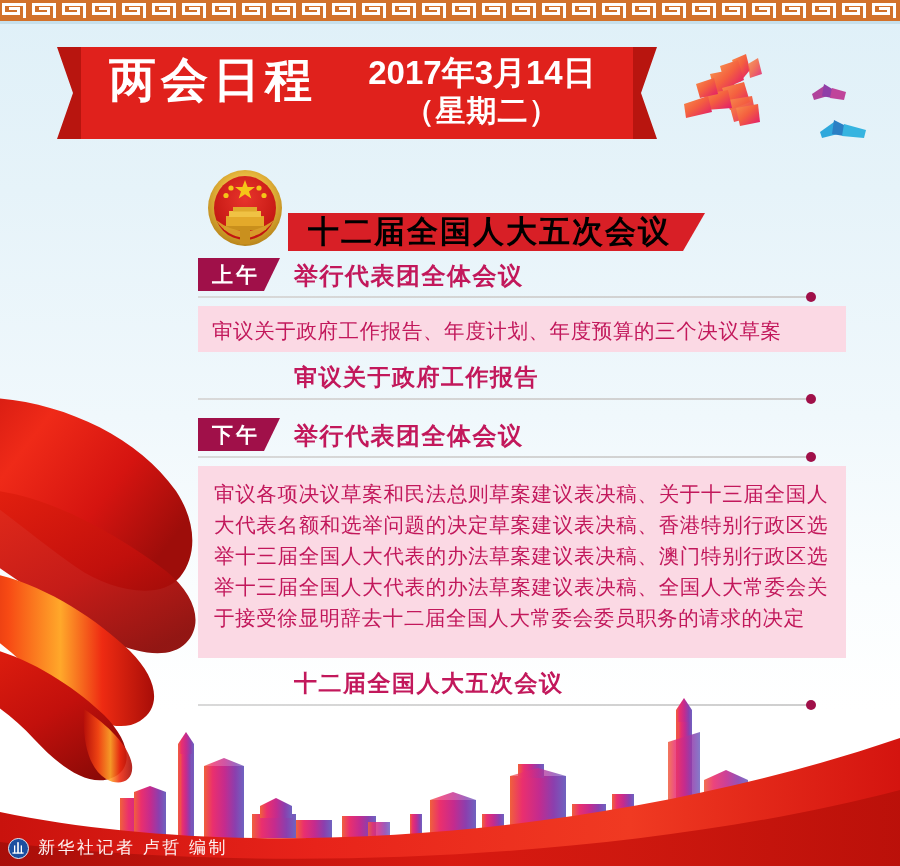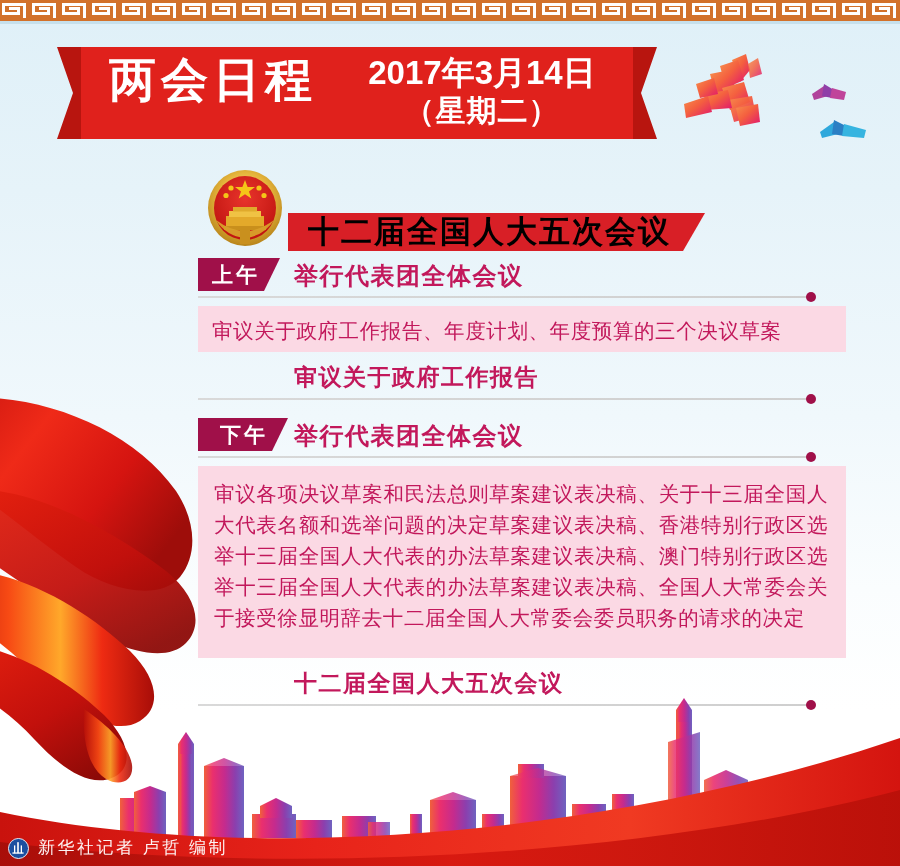--- a/index.html
+++ b/index.html
@@ -416,21 +416,21 @@
   <div class="dot" style="left:806px;top:292px;"></div>
 
   <div class="panel one" style="left:198px;top:306px;width:648px;height:46px;">
     <p>审议关于政府工作报告、年度计划、年度预算的三个决议草案</p>
   </div>
 
   <div class="sub-txt" style="left:294px;top:362px;">审议关于政府工作报告</div>
   <div class="rule" style="left:198px;top:398px;width:612px;"></div>
   <div class="dot" style="left:806px;top:394px;"></div>
 
-  <div class="tag" style="left:198px;top:418px;padding-left:8px;">
+  <div class="tag" style="left:198px;top:418px;">
     <span>下午</span>
   </div>
   <div class="head-txt" style="left:294px;top:420px;">举行代表团全体会议</div>
   <div class="rule" style="left:198px;top:456px;width:612px;"></div>
   <div class="dot" style="left:806px;top:452px;"></div>
 
   <div class="panel two" style="left:198px;top:466px;width:648px;height:192px;">
     <p>审议各项决议草案和民法总则草案建议表决稿、关于十三届全国人大代表名额和选举问题的决定草案建议表决稿、香港特别行政区选举十三届全国人大代表的办法草案建议表决稿、澳门特别行政区选举十三届全国人大代表的办法草案建议表决稿、全国人大常委会关于接受徐显明辞去十二届全国人大常委会委员职务的请求的决定</p>
   </div>
 

